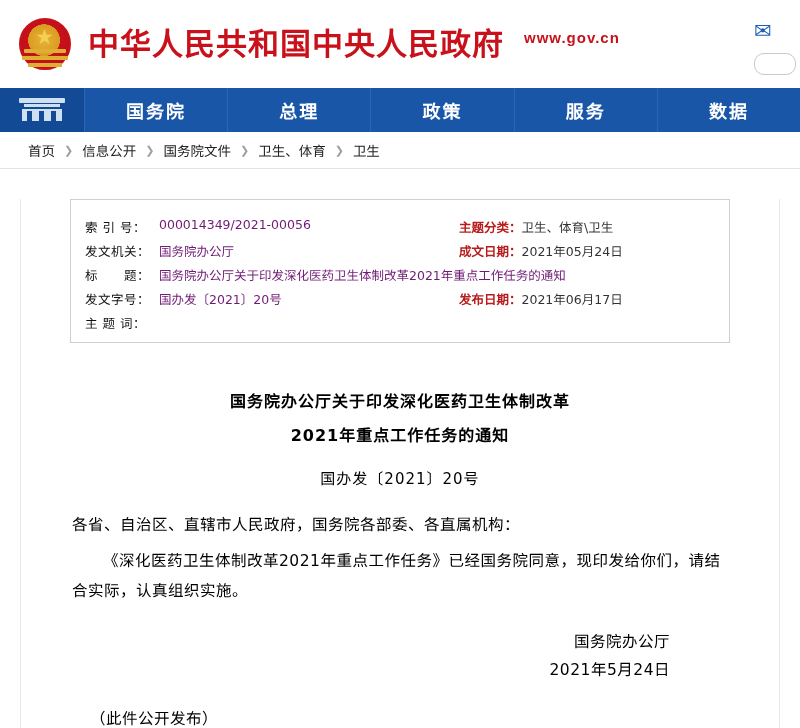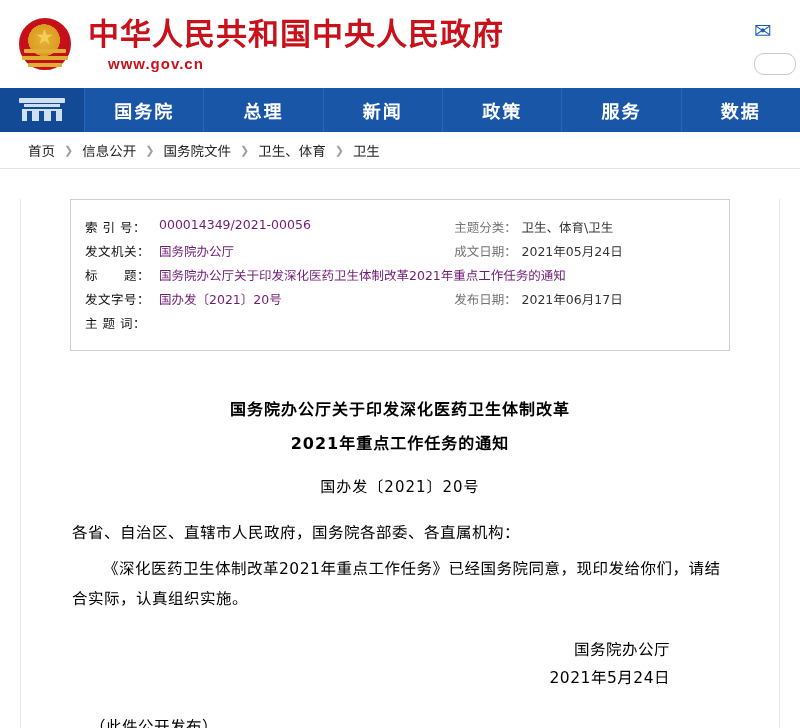--- a/index.html
+++ b/index.html
@@ -54,21 +54,21 @@
     left: 8px;
     width: 42px;
     height: 4px;
     background: #e0ae33;
     border-radius: 1px;
   }
   .emblem .bar.b1 { top: 34px; }
   .emblem .bar.b2 { top: 41px; width: 46px; left: 6px; }
   .emblem .bar.b3 { top: 48px; width: 34px; left: 12px; }
 
-  .title-block { display: flex; flex-direction: column; justify-content: center; }
+  .title-block { display: flex; flex-direction: row; justify-content: center; }
   .site-title {
     color: #c8111a;
     font-size: 31px;
     font-weight: bold;
     letter-spacing: 1px;
     line-height: 36px;
     font-family: "DejaVu Sans", sans-serif;
   }
   .site-domain {
     color: #c8111a;
@@ -184,44 +184,45 @@
     width: 1px;
     background: #e8e8e8;
   }
   .side-line-left { left: 20px; }
   .side-line-right { right: 20px; }
 
   
   .meta-wrap {
     margin: 30px 48px 0 48px;
     border: 1px solid #cfcfcf;
-    padding: 14px 14px 16px 14px;
+    padding: 14px 14px 8px 14px;
     box-sizing: border-box;
   }
   .meta-table {
     width: 100%;
     border-collapse: collapse;
     font-size: 12.5px;
     color: #222;
     font-family: "DejaVu Sans", sans-serif;
   }
   .meta-table td { padding: 2.5px 0; vertical-align: top; }
   .meta-label {
     width: 74px;
     color: #111;
     white-space: nowrap;
     letter-spacing: 0.5px;
   }
   .meta-value { color: #701a75; padding-right: 14px; }
   .meta-label-r {
     width: 72px;
-    text-align: center;
-    color: #737373;
+    text-align: right;
+    color: #b91c1c;
     white-space: nowrap;
     padding-right: 8px;
+    font-weight: bold;
   }
   .meta-value-r { color: #333; white-space: nowrap; }
 
   
   .doc {
     margin: 42px 50px 0 50px;
     font-family: "DejaVu Serif", serif;
     color: #000;
   }
   .doc-title {
@@ -293,21 +294,20 @@
         <div class="roof"></div>
         <div class="roof2"></div>
         <div class="body"></div>
         <div class="door" style="left:8px;"></div>
         <div class="door" style="left:20px;"></div>
         <div class="door" style="left:32px;"></div>
       </div>
     </div>
     <div class="nav-item">国务院</div>
     <div class="nav-item">总理</div>
-    <div class="nav-item">新闻</div>
     <div class="nav-item">政策</div>
     <div class="nav-item">服务</div>
     <div class="nav-item">数据</div>
   </div>
 
   <div class="breadcrumb">
     <span class="crumb">首页</span>
     <span class="sep">❯</span>
     <span class="crumb">信息公开</span>
     <span class="sep">❯</span>

